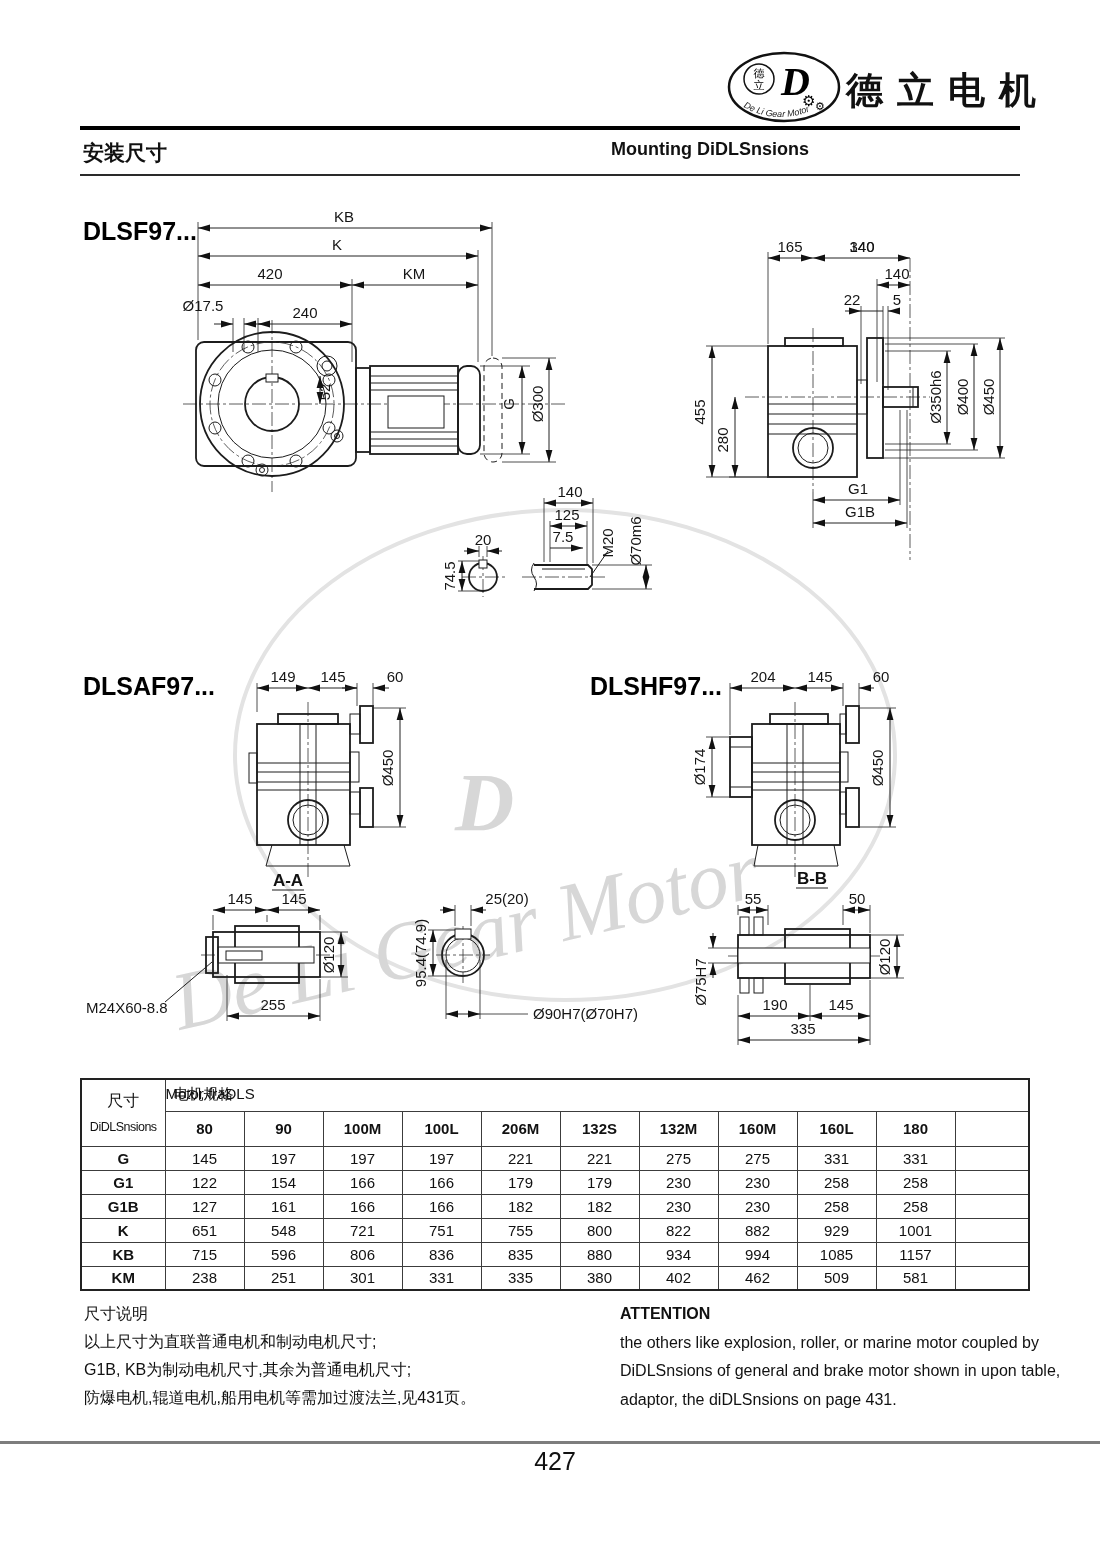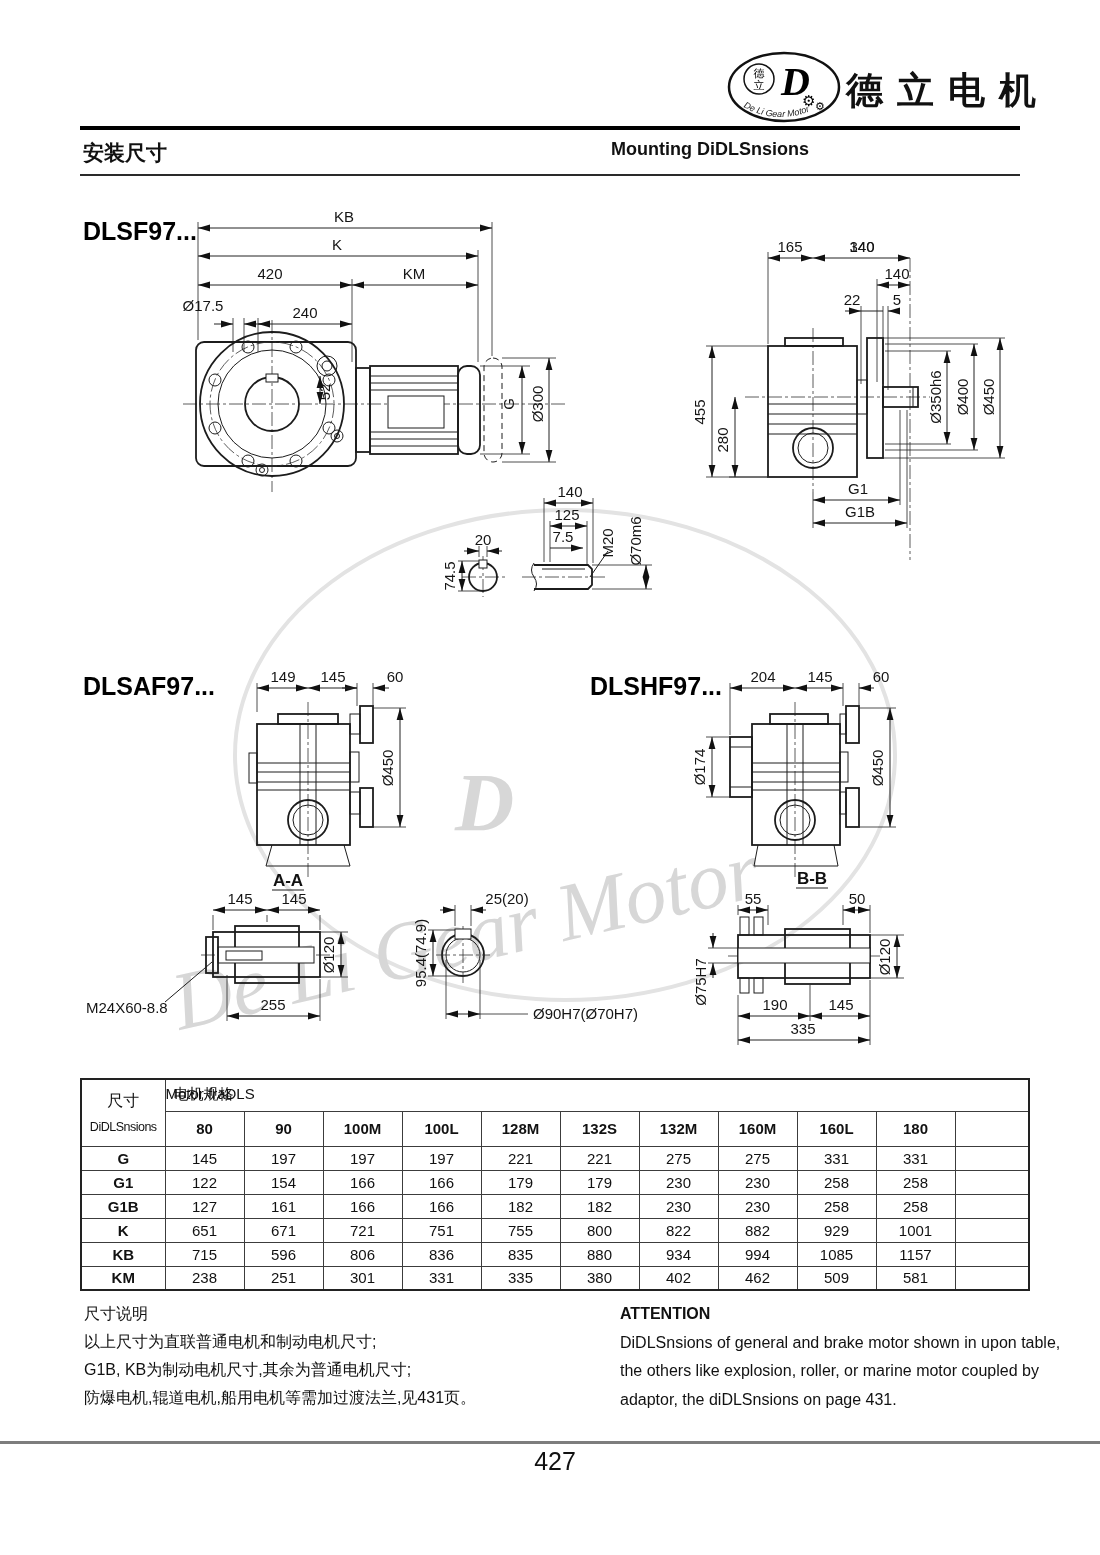--- a/index.html
+++ b/index.html
@@ -389,21 +389,21 @@
         <th colspan="11" class="speccell">
           <span class="cn">电机规格</span>
           <span class="en">Motor fraDLS</span>
         </th>
       </tr>
       <tr class="h2">
         <th>80</th>
         <th>90</th>
         <th>100M</th>
         <th>100L</th>
-        <th>128M</th>
+        <th>206M</th>
         <th>132S</th>
         <th>132M</th>
         <th>160M</th>
         <th>160L</th>
         <th>180</th>
         <th></th>
       </tr>
     </thead>
     <tbody>
       <tr class="dr">
@@ -444,21 +444,21 @@
           <td>182</td>
           <td>230</td>
           <td>230</td>
           <td>258</td>
           <td>258</td>
           <td></td>
         </tr>
       <tr class="dr">
           <td class="rname">K</td>
           <td>651</td>
-          <td>671</td>
+          <td>548</td>
           <td>721</td>
           <td>751</td>
           <td>755</td>
           <td>800</td>
           <td>822</td>
           <td>882</td>
           <td>929</td>
           <td>1001</td>
           <td></td>
         </tr>
@@ -494,21 +494,21 @@
   </table>
 
   <div class="abs notes">
     <div class="nt">尺寸说明</div>
     <div>以上尺寸为直联普通电机和制动电机尺寸;</div>
     <div>G1B, KB为制动电机尺寸,其余为普通电机尺寸;</div>
     <div>防爆电机,辊道电机,船用电机等需加过渡法兰,见431页。</div>
   </div>
   <div class="abs attn">
     <div class="at">ATTENTION</div>
+    <div>the others like explosion, roller, or marine motor coupled by</div>
     <div>DiDLSnsions of general and brake motor shown in upon table,</div>
-    <div>the others like explosion, roller, or marine motor coupled by</div>
     <div>adaptor, the diDLSnsions on page 431.</div>
   </div>
 
   <div class="abs foot-rule"></div>
   <div class="abs pageno">427</div>
 
 </div>
 
 </body></html>

